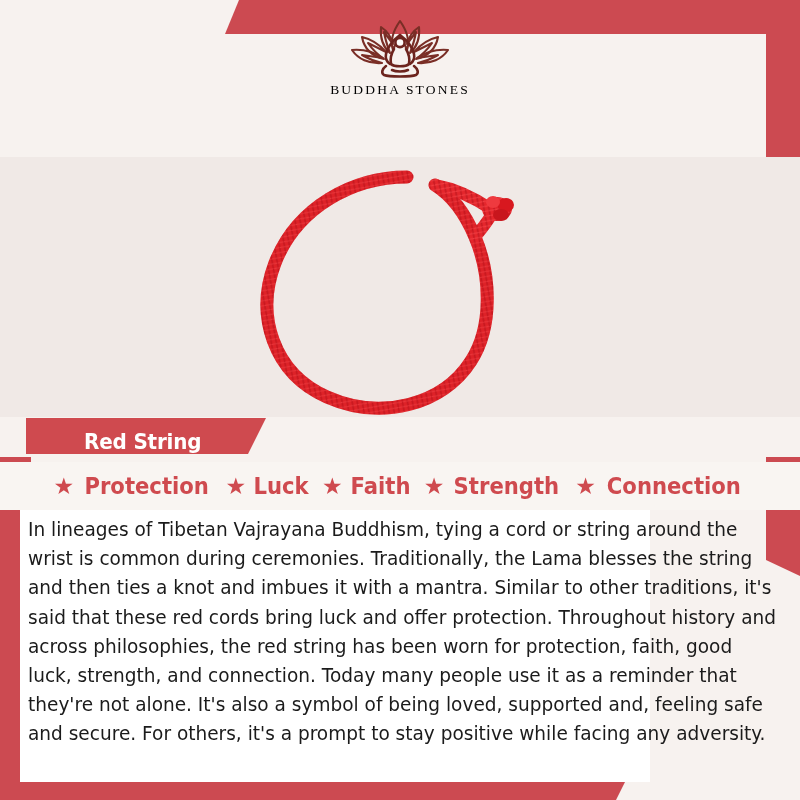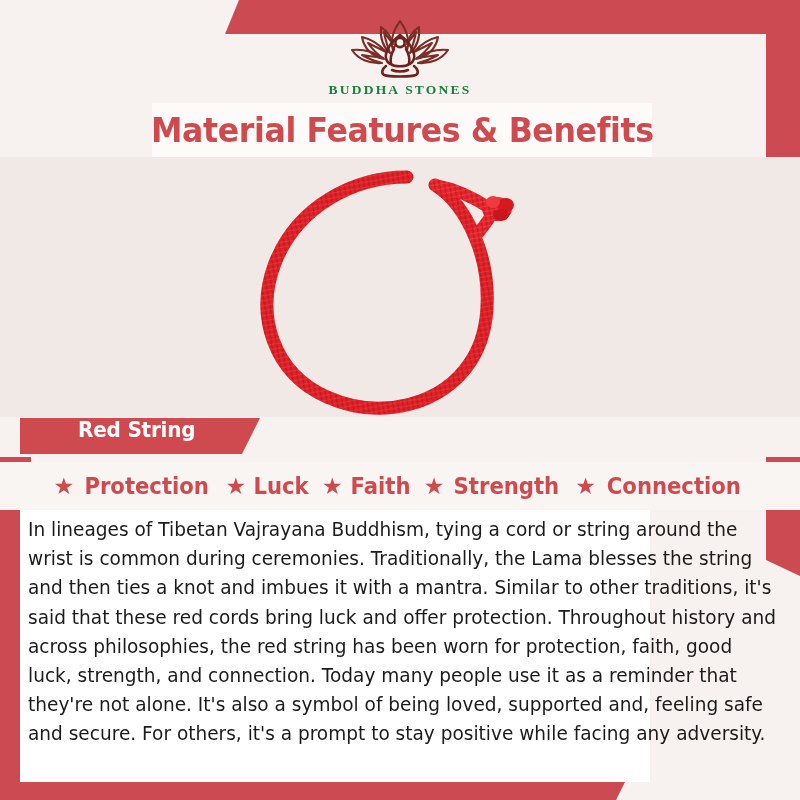--- a/index.html
+++ b/index.html
@@ -39,21 +39,21 @@
   
   .logo-wrap {
     position: absolute; top: 14px; left: 0; right: 0;
     display: flex; flex-direction: column; align-items: center;
   }
   .logo-mark { width: 128px; height: 66px; display: block; }
   .logo-word {
     margin-top: 2px;
     font-family: "Liberation Serif", serif;
     font-size: 13.5px; letter-spacing: 2.2px;
-    color: #15803d; font-weight: 700;
+    color: #000000; font-weight: 400;
   }
 
   
   .title-banner {
     position: absolute; top: 103px; left: 152px; width: 500px; height: 54px;
     background: #fdfbf9;
     display: flex; align-items: center; justify-content: center;
   }
   .title-text {
     font-family: "DejaVu Sans", sans-serif;
@@ -70,24 +70,24 @@
     overflow: hidden;
   }
   .product-img { position: absolute; top: 8px; left: 235px; }
 
   
   .label-strip {
     position: absolute; top: 417px; left: 0; width: 800px; height: 40px;
     background: #f7f2ef;
   }
   .label-banner {
-    position: absolute; top: 418px; left: 20px; height: 36px; width: 240px;
+    position: absolute; top: 418px; left: 26px; height: 36px; width: 240px;
     background: #cf4a4f;
     clip-path: polygon(0 0, 100% 0, calc(100% - 18px) 100%, 0 100%);
-    display: flex; align-items: flex-start;
+    display: flex; align-items: flex-end;
   }
   .label-text {
     font-family: "DejaVu Sans", sans-serif;
     font-weight: 700; font-size: 21px; color: #ffffff;
     margin-left: 55px; letter-spacing: -0.2px;
     transform: scaleX(0.95);
   }
 
   
   .features {
@@ -156,23 +156,20 @@
 
         <path d="M58 35 C55 40 54 45 55 50 C58 53 70 53 73 50 C74 45 73 40 70 35"></path>
 
         <path d="M50 52 C46 55 45 59 48 61 C53 63 75 63 80 61 C83 59 82 55 78 52"></path>
         <path d="M56 56 C60 58 68 58 72 56"></path>
       </g>
     </svg>
     <div class="logo-word">BUDDHA STONES</div>
   </div>
 
-  <div class="title-banner">
-    <div class="title-text">Material Features &amp; Benefits</div>
-  </div>
 
   <div class="product-area">
     <svg class="product-img" width="330" height="260" viewBox="0 0 330 260">
       <defs>
         <pattern id="braid" width="7" height="7" patternUnits="userSpaceOnUse" patternTransform="rotate(35)">
           <rect width="7" height="7" fill="#e5262c"></rect>
           <path d="M0 0 L7 7" stroke="#b8141c" stroke-width="1.6" opacity="0.65"></path>
           <path d="M0 7 L7 0" stroke="#ff5a5f" stroke-width="1.1" opacity="0.45"></path>
         </pattern>
       </defs>

